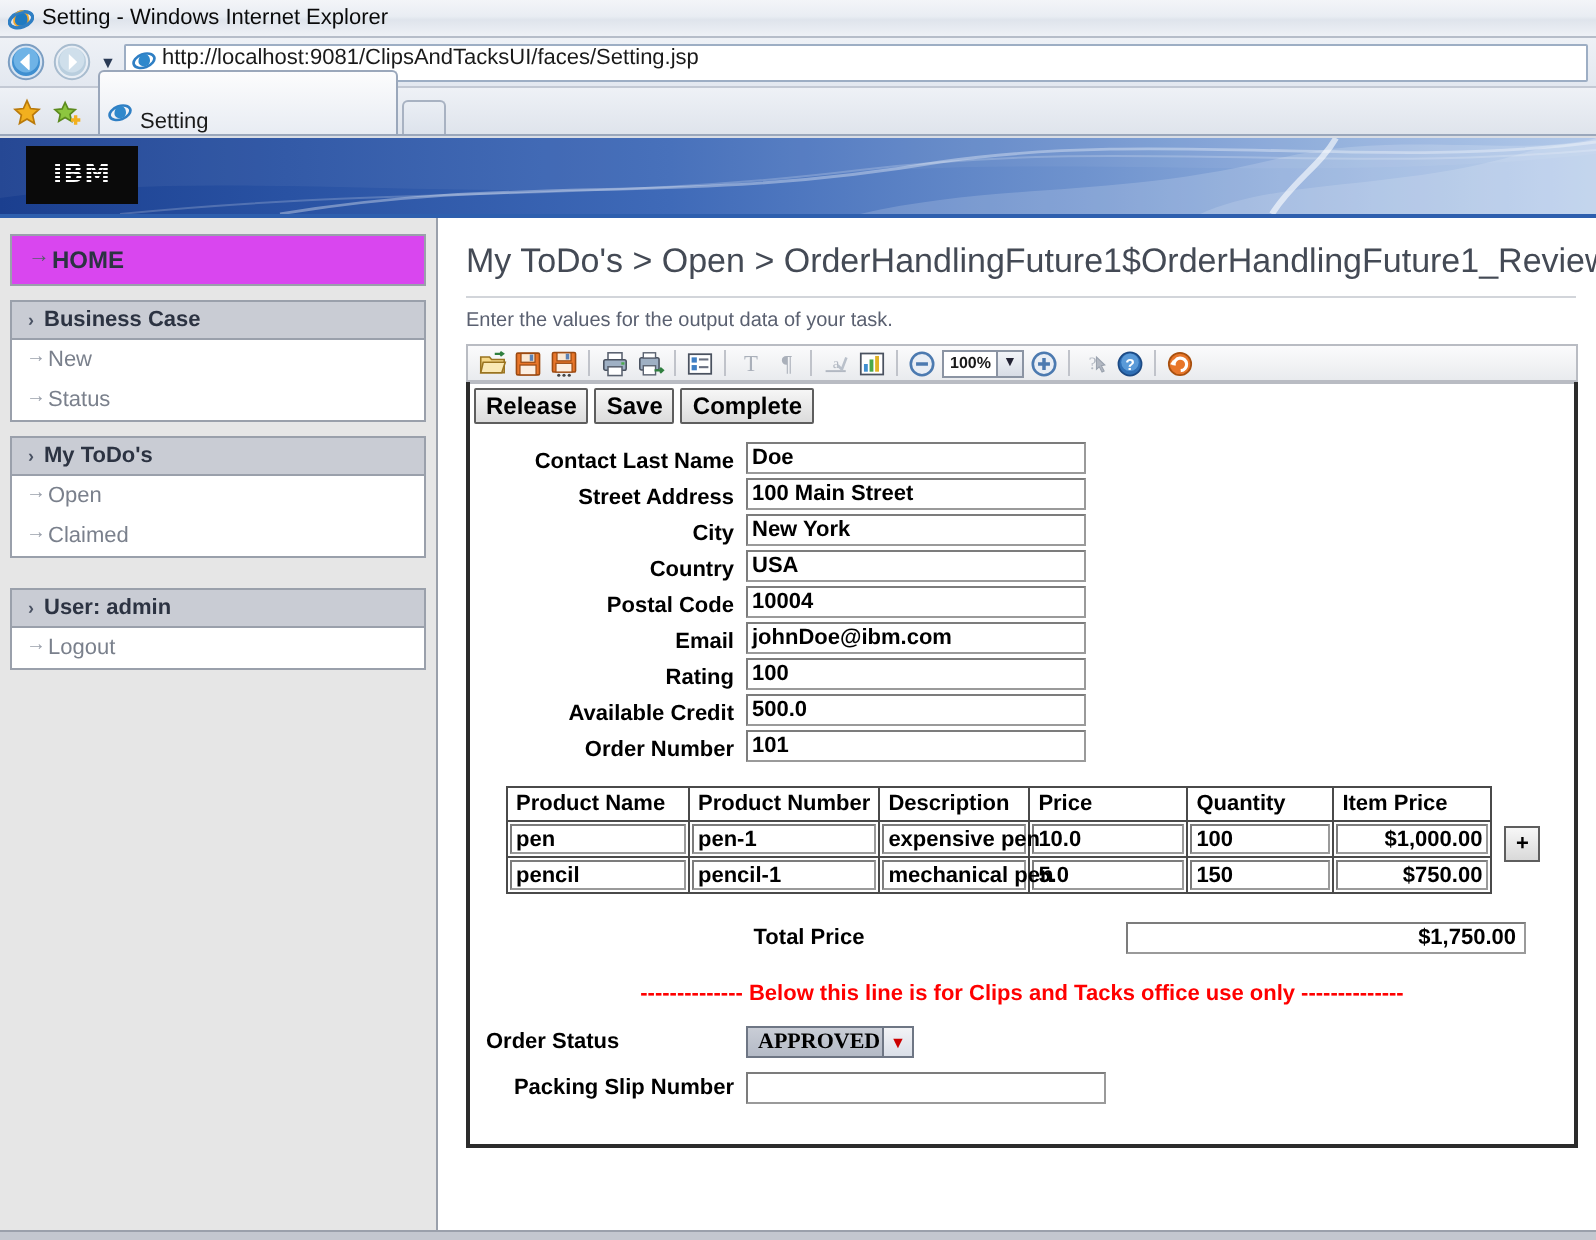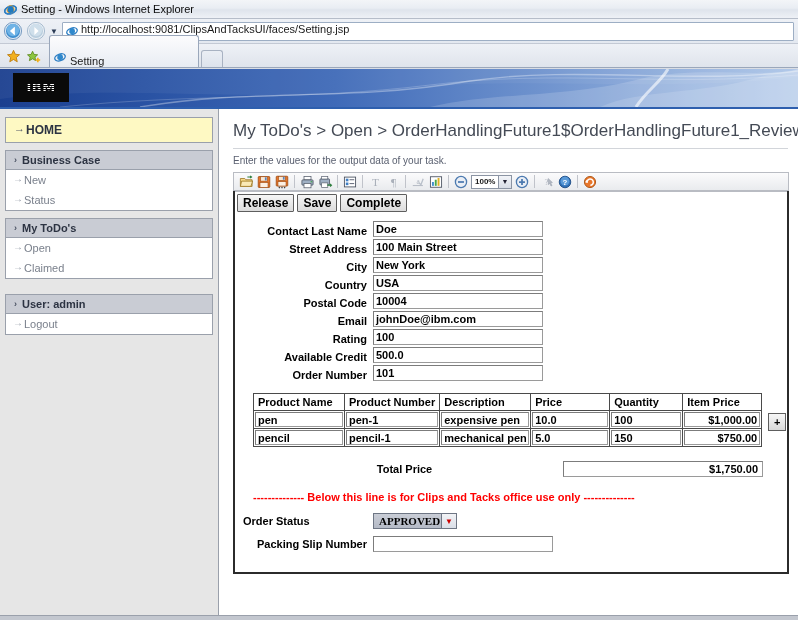--- a/index.html
+++ b/index.html
@@ -195,21 +195,21 @@
   }
   .nav-item::before {
     content: "\2192";
     position: absolute;
     left: 7px; top: 3px;
     color: #9aa0ab;
     font-size: 10px;
   }
   .nav-home {
     border: 1px solid #9aa0ab;
-    background: #fef9c3;
+    background: #d946ef;
     margin-bottom: 7px;
     font-size: 12px;
     font-weight: bold;
     color: #2c3342;
     padding: 5px 6px 5px 20px;
     position: relative;
   }
   .nav-home::before {
     content: "\2192";
     position: absolute;
@@ -382,21 +382,21 @@
     font-weight: bold;
     color: #000;
     padding: 0 2px;
     display: flex; align-items: center;
     box-sizing: border-box;
     white-space: nowrap;
   }
   .cell-input.right { justify-content: flex-end; }
   .w-prodname  { width: 88px; }
   .w-prodnum   { width: 92px; }
-  .w-desc      { width: 88px; }
+  .w-desc      { width: 72px; }
   .w-price     { width: 76px; }
   .w-qty       { width: 70px; }
   .w-itemprice { width: 76px; }
 
   .rowbtns { display: flex; margin-left: 6px; margin-top: 20px; }
   .sq-btn {
     width: 16px; height: 16px;
     background: linear-gradient(to bottom,#f7f7f7,#d9d9d9);
     border: 1px solid #5e5e5e;
     font-size: 11px; font-weight: bold;
@@ -425,20 +425,21 @@
     background: #fff;
     font-size: 11px; font-weight: bold; color: #000;
     display: flex; align-items: center; justify-content: flex-end;
     padding: 0 4px; box-sizing: border-box;
   }
 
   .redline {
     color: #ff0000;
     font-size: 11px;
     font-weight: bold;
+    text-align: center;
     margin-top: 14px;
     margin-left: 10px;
     margin-right: 10px;
     white-space: nowrap;
   }
 
   .status-row { display: flex; align-items: center; margin-top: 10px; }
   .status-label {
     width: 130px; flex: 0 0 130px; text-align: left;
     font-size: 11px; font-weight: bold; color: #000;

